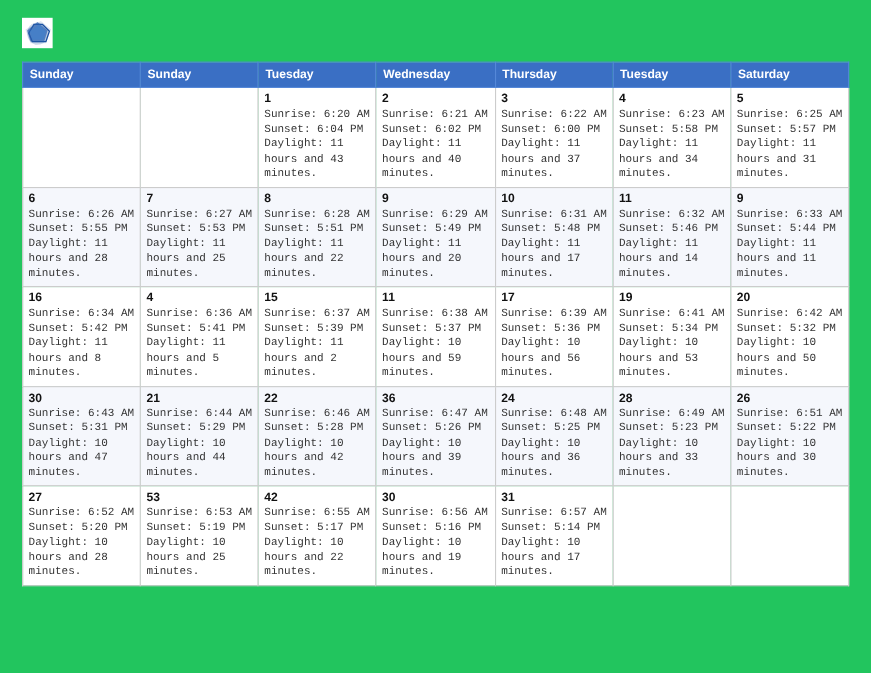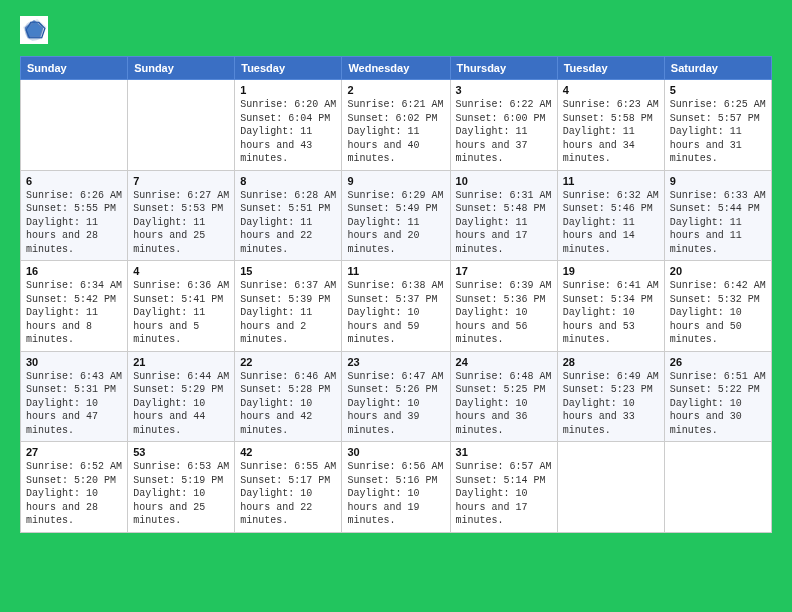--- a/index.html
+++ b/index.html
@@ -226,21 +226,21 @@
           </td>
           <td>
             <span class="day-number">21</span>
             <div class="day-info">Sunrise: 6:44 AM<br>Sunset: 5:29 PM<br>Daylight: 10 hours and 44 minutes.</div>
           </td>
           <td>
             <span class="day-number">22</span>
             <div class="day-info">Sunrise: 6:46 AM<br>Sunset: 5:28 PM<br>Daylight: 10 hours and 42 minutes.</div>
           </td>
           <td>
-            <span class="day-number">23</span>
+            <span class="day-number">36</span>
             <div class="day-info">Sunrise: 6:47 AM<br>Sunset: 5:26 PM<br>Daylight: 10 hours and 39 minutes.</div>
           </td>
           <td>
             <span class="day-number">24</span>
             <div class="day-info">Sunrise: 6:48 AM<br>Sunset: 5:25 PM<br>Daylight: 10 hours and 36 minutes.</div>
           </td>
           <td>
             <span class="day-number">28</span>
             <div class="day-info">Sunrise: 6:49 AM<br>Sunset: 5:23 PM<br>Daylight: 10 hours and 33 minutes.</div>
           </td>

